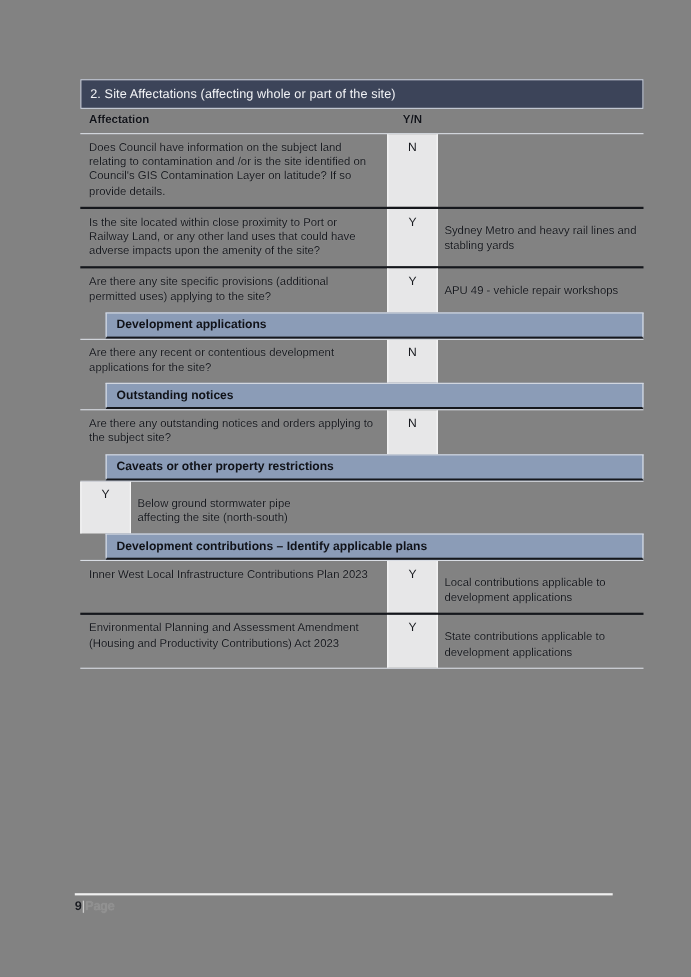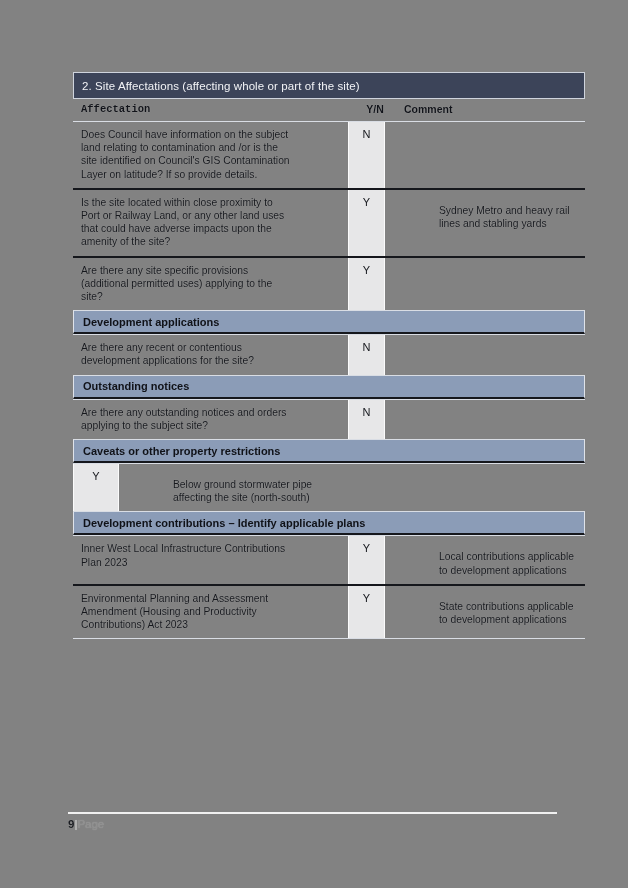--- a/index.html
+++ b/index.html
@@ -55,32 +55,31 @@
     align-items: flex-start;
     padding-top: 4px;
     box-sizing: border-box;
   }
   .col-head {
     font-size: 10.5px;
     font-weight: bold;
     color: #111319;
     text-shadow: 0 0 1px rgba(255,255,255,0.35);
   }
-  .col-affect { width: 279px; padding-left: 8px; box-sizing: border-box; font-family: Liberation Mono, monospace; }
+  .col-affect { width: 279px; padding-left: 8px; box-sizing: border-box; }
   .col-yn     { width: 46px; text-align: center; box-sizing: border-box; }
   .col-comm   { width: 187px; padding-left: 6px; box-sizing: border-box; }
 
   
   .row {
     display: flex;
     position: relative;
     border-top: 1px solid #d9dde4;
     box-sizing: border-box;
     min-height: 28px;
-    gap: 48px;
   }
   .row.thick { border-top: 2px solid #15171c; }
 
   .cell-q {
     width: 279px;
     box-sizing: border-box;
     padding: 6px 10px 7px 8px;
     font-size: 10.3px;
     line-height: 13.2px;
     color: #16181d;
@@ -113,20 +112,21 @@
   .sub-bar {
     background: #8b9cb7;
     border: 1px solid #dfe3ea;
     border-bottom: 2px solid #15171c;
     box-sizing: border-box;
     height: 24px;
     display: flex;
     align-items: center;
     padding-left: 9px;
     position: relative;
+    margin-left: 23px;
   }
   .sub-bar-text {
     font-size: 11px;
     font-weight: bold;
     color: #101218;
   }
   .sub-bar.topline { border-top: 1px solid #d9dde4; }
 
   
 
@@ -164,40 +164,40 @@
 
   <div class="doc-table">
 
     <div class="title-bar">
       <span class="title-bar-text">2. Site Affectations (affecting whole or part of the site)</span>
     </div>
 
     <div class="col-head-row">
       <div class="col-head col-affect">Affectation</div>
       <div class="col-head col-yn">Y/N</div>
-      <div class="col-head col-comm">Comment</div>
     </div>
 
     <div id="table-body">
         <div class="row">
           <div class="cell-q">Does Council have information on the subject land relating to contamination and /or is the site identified on Council's GIS Contamination Layer on latitude? If so provide details.</div>
           <div class="cell-yn">N</div>
           <div class="cell-c"></div>
         </div>
         <div class="row thick">
           <div class="cell-q">Is the site located within close proximity to Port or Railway Land, or any other land uses that could have adverse impacts upon the amenity of the site?</div>
           <div class="cell-yn">Y</div>
           <div class="cell-c">
             <p>Sydney Metro and heavy rail lines and stabling yards</p>
           </div>
         </div>
         <div class="row thick">
           <div class="cell-q">Are there any site specific provisions (additional permitted uses) applying to the site?</div>
           <div class="cell-yn">Y</div>
           <div class="cell-c">
+            <p>APU 49 - vehicle repair workshops</p>
           </div>
         </div>
         <div class="sub-bar topline">
           <span class="sub-bar-text">Development applications</span>
         </div>
         <div class="row">
           <div class="cell-q">Are there any recent or contentious development applications for the site?</div>
           <div class="cell-yn">N</div>
           <div class="cell-c"></div>
         </div>

